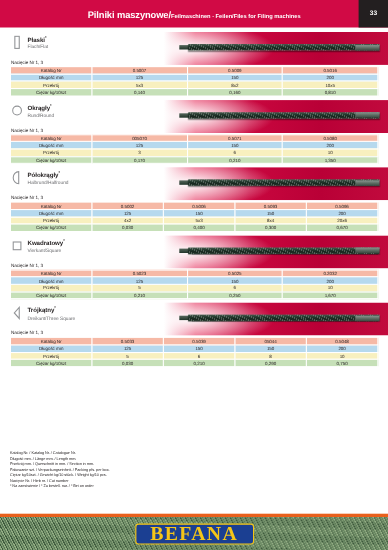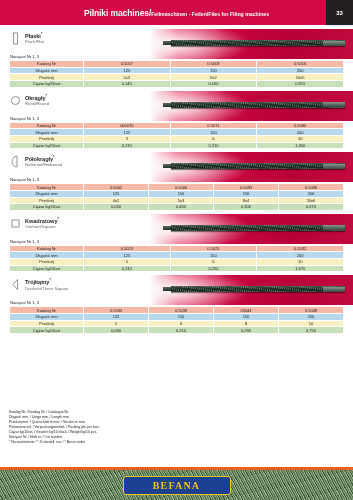--- a/index.html
+++ b/index.html
@@ -198,32 +198,32 @@
     height:19px;
     background:#1b3f92;
     border:1.2px solid #f5c518;
     border-radius:3px;
     display:flex;
     align-items:center;
     justify-content:center;
   }
   .logo-text {
     font-family:"Liberation Serif", serif;
-    font-size:10px;
+    font-size:18px;
     font-weight:bold;
     color:#f5c518;
     letter-spacing:1.2px;
   }
 </style>
 </head>
 <body>
 
 <div class="header">
   <div class="header-title">
-    <span>Pilniki machines/</span><span class="sub">Feilmaschinen - Feilen/Files for Filing machines</span>
+    <span>Pilniki maszynowe/</span><span class="sub">Feilmaschinen - Feilen/Files for Filing machines</span>
   </div>
   <div class="page-num-box">
     <span class="page-num">33</span>
   </div>
 </div>
 
 <div class="content">
   <div id="sections-host">
       <div class="section">
         <div class="photo">

